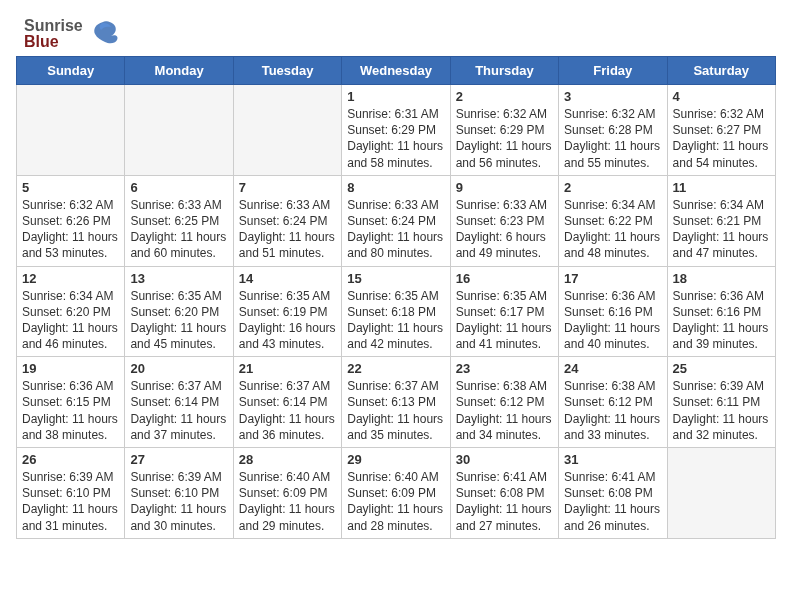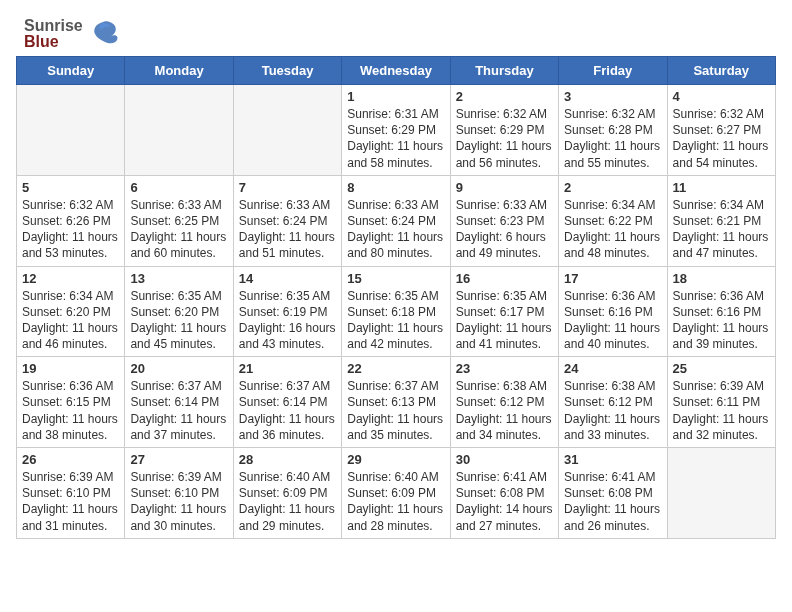--- a/index.html
+++ b/index.html
@@ -240,21 +240,21 @@
             <td>
               <div class="date-num">28</div>
               <div class="cell-info"><span>Sunrise: 6:40 AM</span><br><span>Sunset: 6:09 PM</span><br><span>Daylight: 11 hours and 29 minutes.</span></div>
             </td>
             <td>
               <div class="date-num">29</div>
               <div class="cell-info"><span>Sunrise: 6:40 AM</span><br><span>Sunset: 6:09 PM</span><br><span>Daylight: 11 hours and 28 minutes.</span></div>
             </td>
             <td>
               <div class="date-num">30</div>
-              <div class="cell-info"><span>Sunrise: 6:41 AM</span><br><span>Sunset: 6:08 PM</span><br><span>Daylight: 14 hours and 27 minutes.</span></div>
+              <div class="cell-info"><span>Sunrise: 6:41 AM</span><br><span>Sunset: 6:08 PM</span><br><span>Daylight: 11 hours and 27 minutes.</span></div>
             </td>
             <td>
               <div class="date-num">31</div>
               <div class="cell-info"><span>Sunrise: 6:41 AM</span><br><span>Sunset: 6:08 PM</span><br><span>Daylight: 11 hours and 26 minutes.</span></div>
             </td>
             <td class="empty"></td>
           </tr>
         </tbody>
     </table>
   </div>

